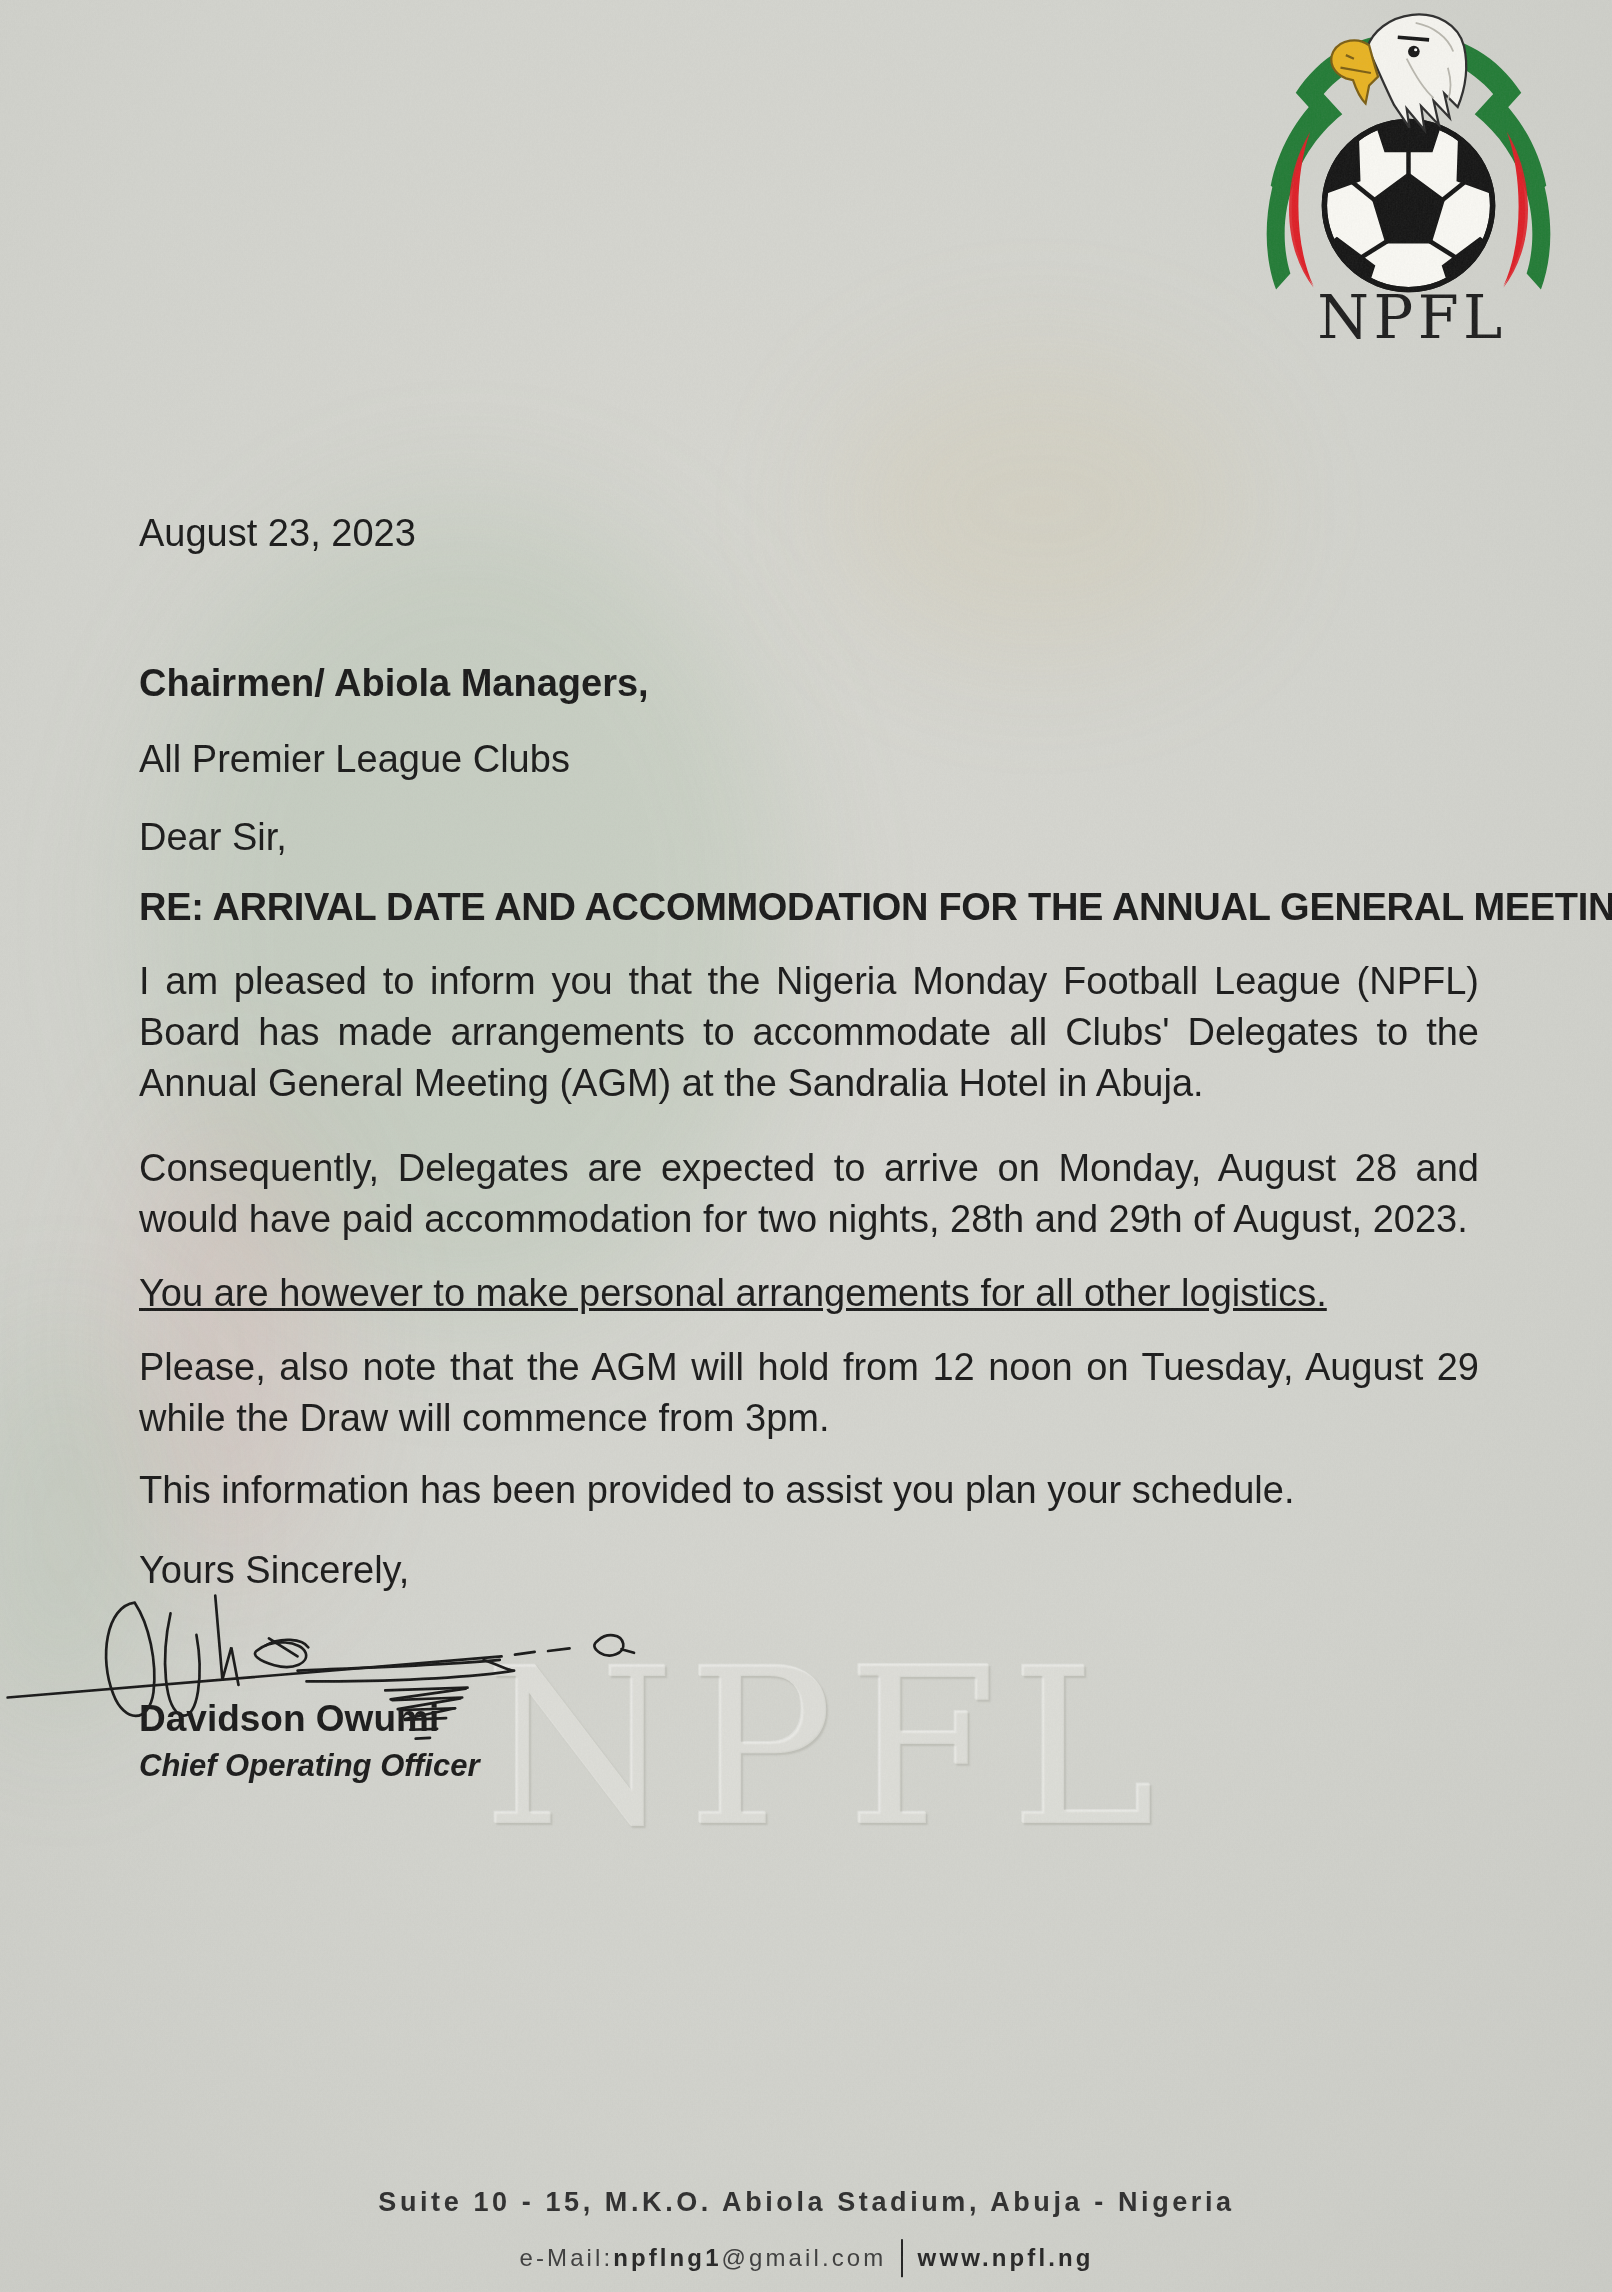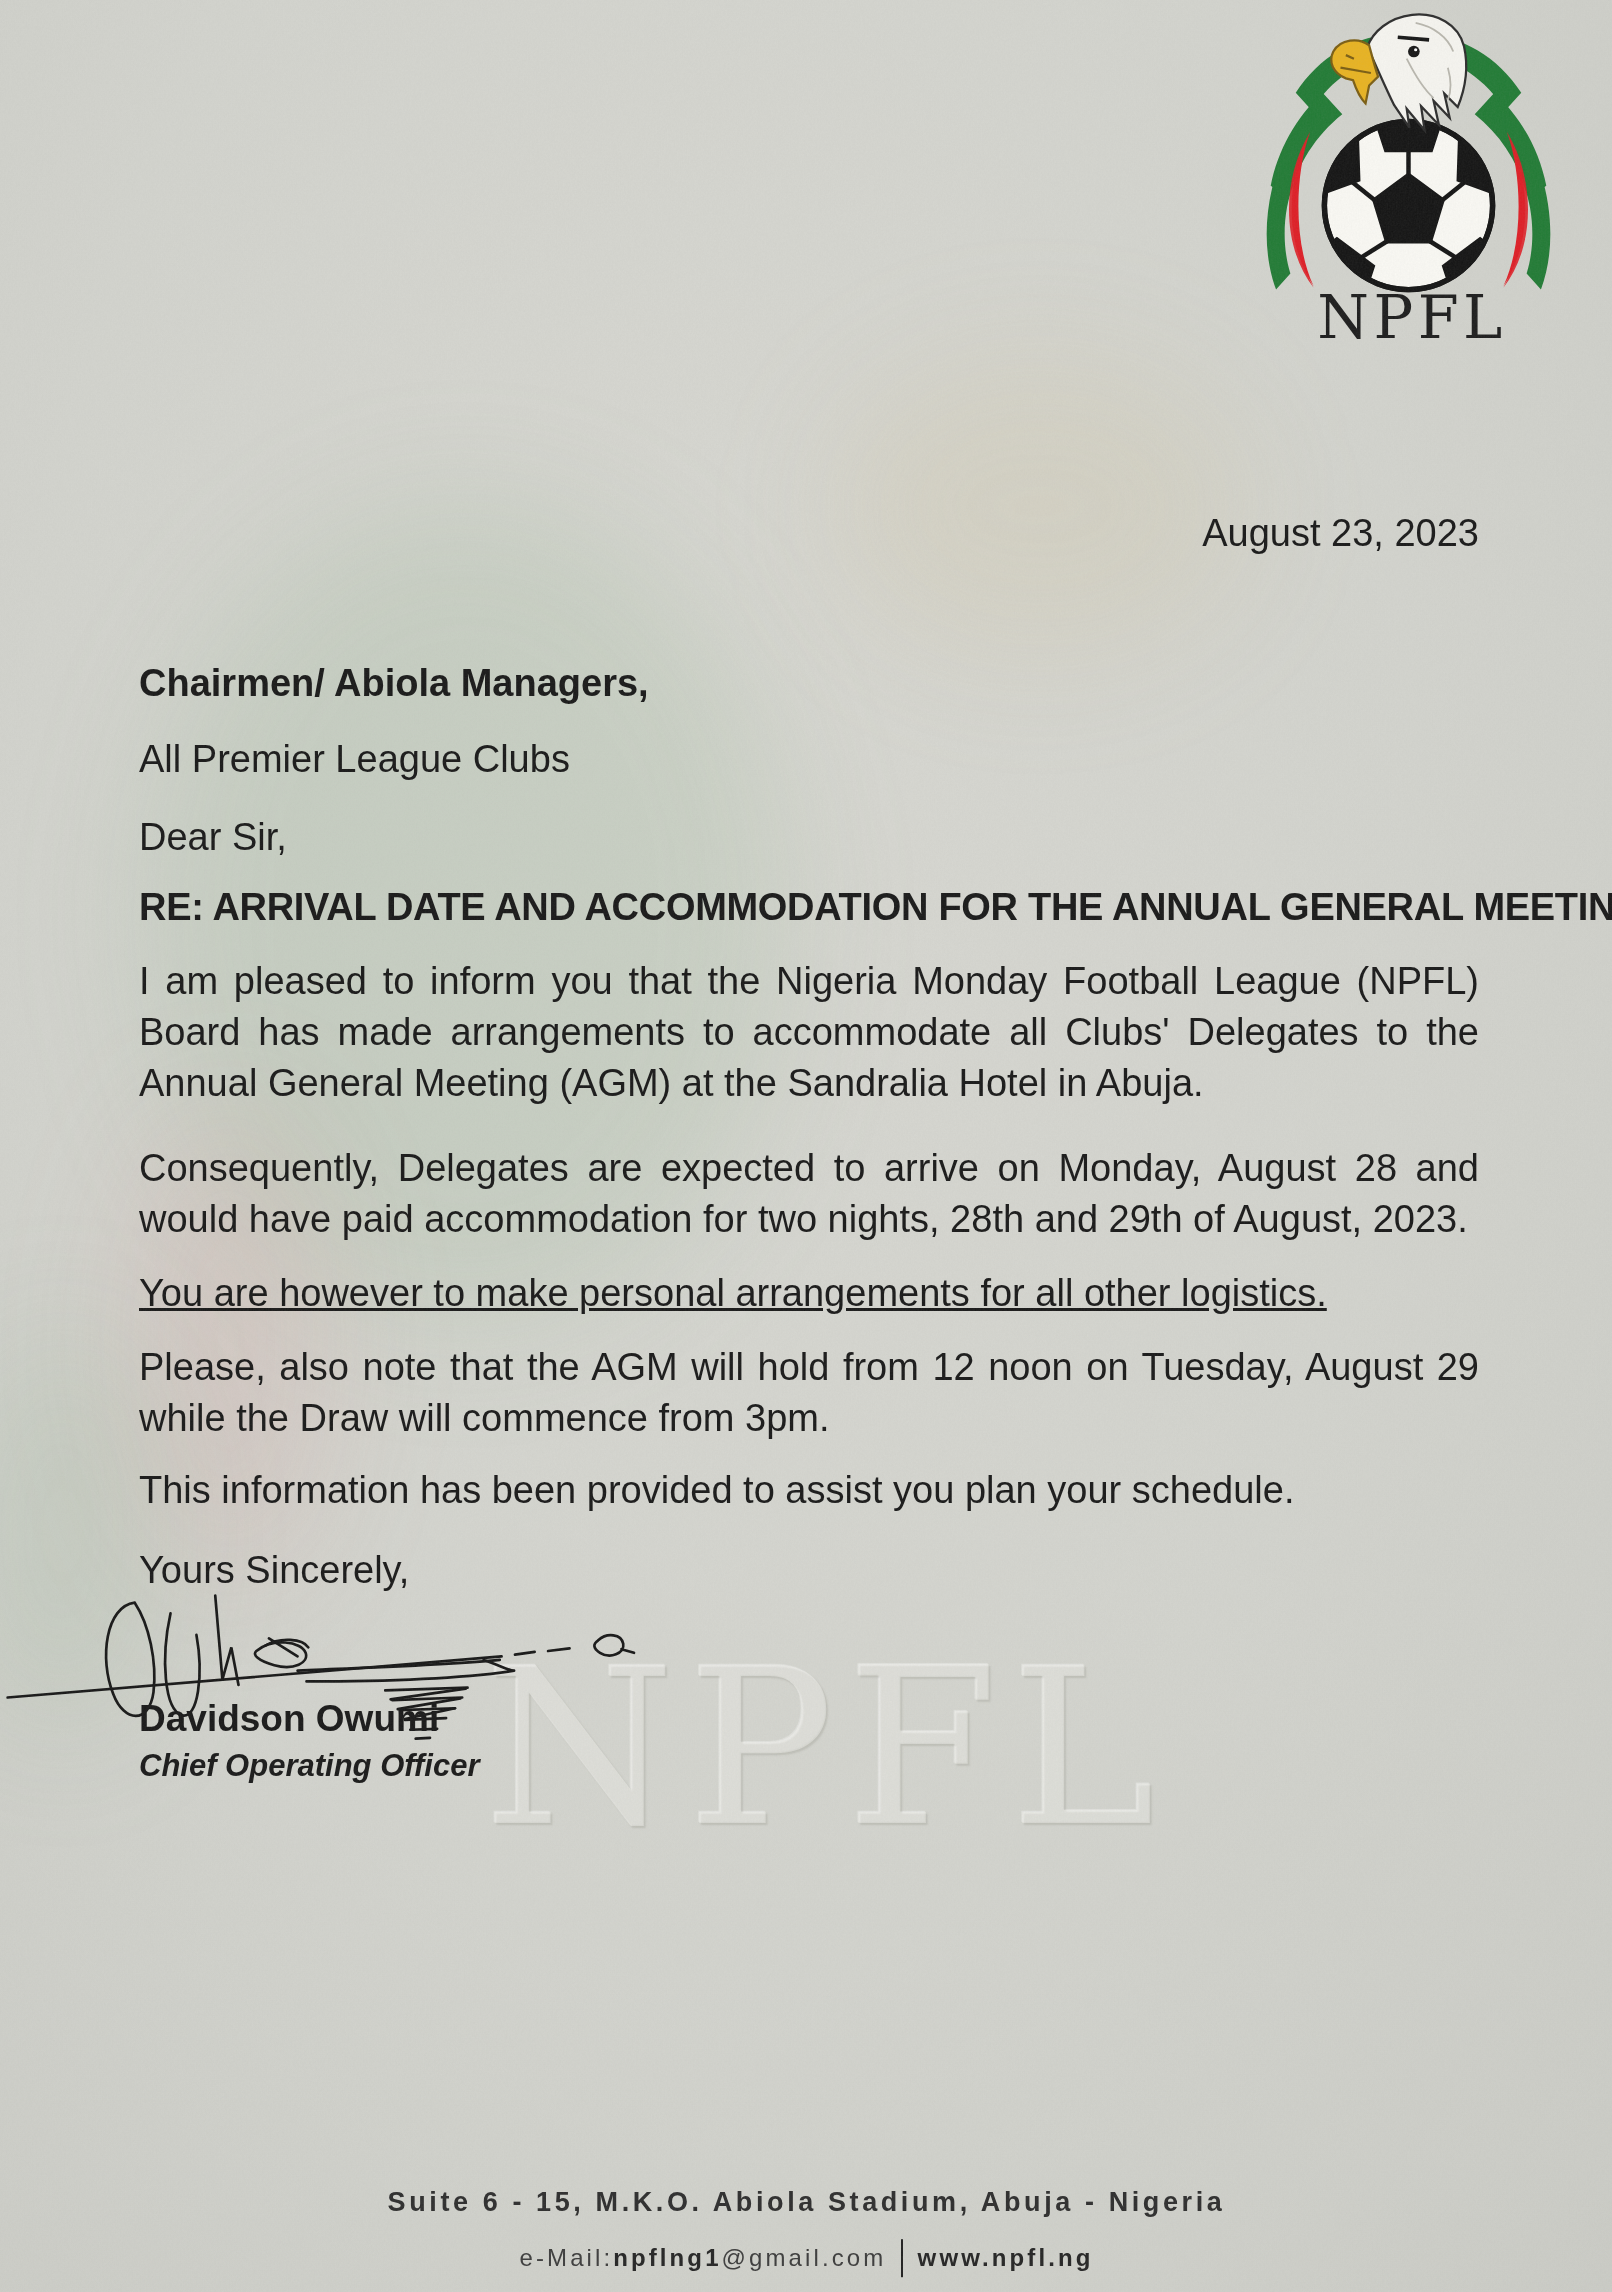--- a/index.html
+++ b/index.html
@@ -23,21 +23,21 @@
     font-size:218px;line-height:1;letter-spacing:12.5px;
     color:rgba(248,248,242,0.42);
     text-shadow:1.8px 1.8px 1.8px rgba(130,130,120,0.25), -0.9px -0.9px 0.9px rgba(255,255,255,0.35);
   }
   .logo{position:absolute;left:1234px;top:5.4px;z-index:10;}
   .content{
     position:absolute;left:139px;top:508px;width:1340px;z-index:10;
     font-size:38px;line-height:51px;
   }
   .content p{margin:0;}
-  .date{margin-bottom:99px !important;text-align:right;}
+  .date{margin-bottom:99px !important;}
   .rcp1{font-weight:bold;margin-bottom:25px !important;}
   .rcp2{margin-bottom:27px !important;}
   .salutation{margin-bottom:19px !important;}
   .subject{font-weight:bold;white-space:nowrap;letter-spacing:-0.3px;margin-bottom:23px !important;}
   .para{text-align:justify;}
   .p1{margin-bottom:34px !important;}
   .p2{margin-bottom:23px !important;}
   .p3{margin-bottom:23px !important;text-decoration:underline;}
   .p4{margin-bottom:20.6px !important;}
   .p5{margin-bottom:29.6px !important;}
@@ -148,21 +148,21 @@
     <path d="M 332 98 C 420 94 500 92 558 86"></path>
     <path d="M 342 110 C 432 110 520 106 574 98 M 540 86 C 558 92 568 98 574 98"></path>
     <path d="M 430 120 l 92 -3 M 438 131 l 78 -3 M 446 142 l 62 -2 M 452 153 l 46 -2 M 458 164 l 30 -1 M 464 174 l 16 -1"></path>
     <path d="M 520 118 l -84 12 M 514 129 l -70 12 M 508 140 l -56 12"></path>
   </svg>
 
   <div class="sig-name">Davidson Owumi</div>
   <div class="sig-title">Chief Operating Officer</div>
 
   <div class="footer">
-    <div class="footer-address">Suite 6 - 15, M.K.O. Abiola Stadium, Abuja - Nigeria</div>
+    <div class="footer-address">Suite 10 - 15, M.K.O. Abiola Stadium, Abuja - Nigeria</div>
     <div class="footer-contacts">
       <span>e-Mail:</span><span class="bold">npflng1</span><span>@gmail.com</span><span class="vbar"></span><span class="bold">www.npfl.ng</span>
     </div>
   </div>
 
   <svg class="noise-svg" width="1613" height="2293" viewBox="0 0 1801 2560">
     <filter id="grain">
       <feTurbulence type="fractalNoise" baseFrequency="0.55" numOctaves="2" stitchTiles="stitch"></feTurbulence>
       <feColorMatrix type="matrix" values="0 0 0 0 0.42  0 0 0 0 0.42  0 0 0 0 0.40  0 0 0 0.6 0"></feColorMatrix>
     </filter>

